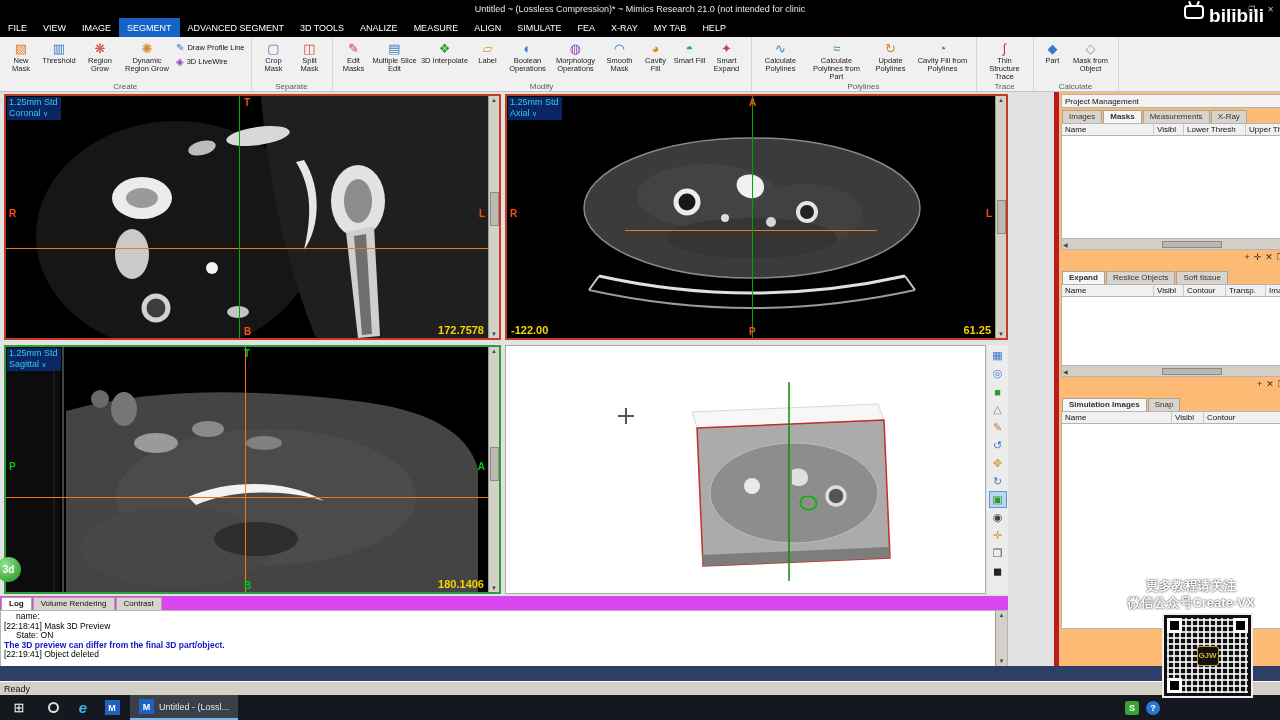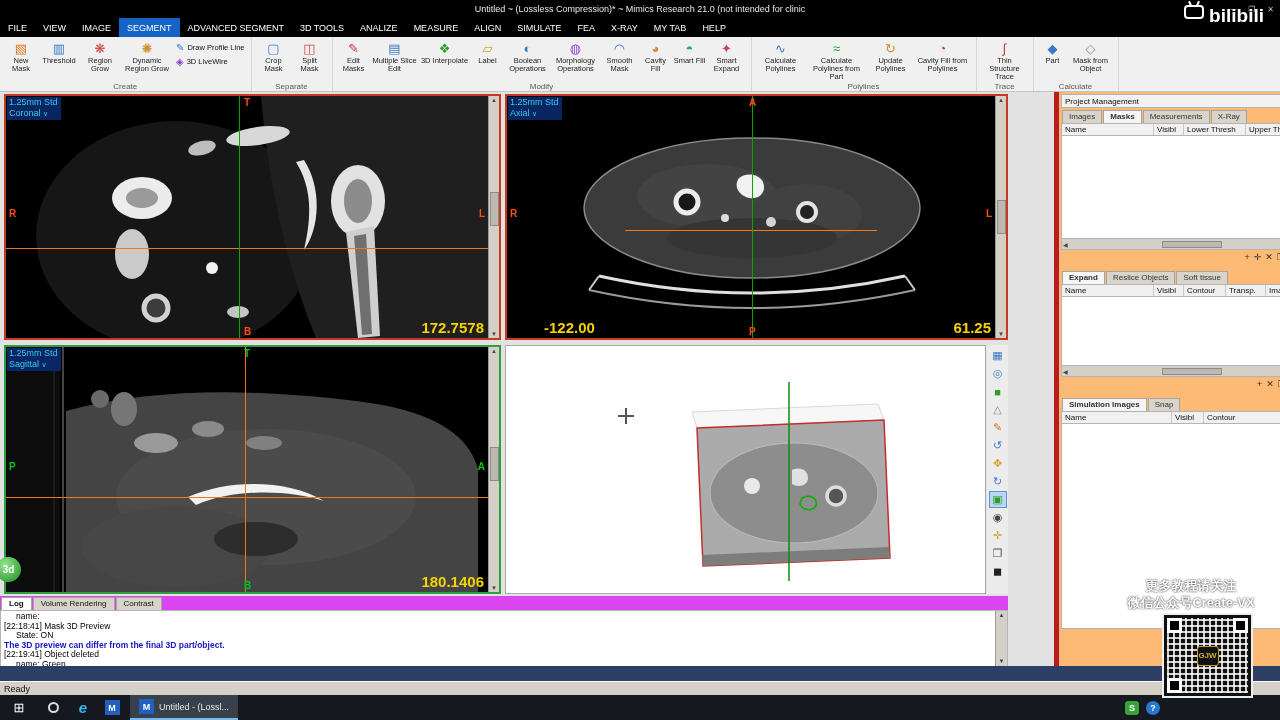--- a/index.html
+++ b/index.html
@@ -35,21 +35,21 @@
   
   .vp { position:absolute; background:#000; overflow:hidden; }
   .vp-red { border:2px solid #c23b22; }
   .vp-green { border:2px solid #2e9e3e; }
   .vp svg.ct { position:absolute; left:0; top:0; }
   .vp-label { position:absolute; top:1px; left:1px; color:#35c8f0; font-size:9px; line-height:11px;
               background:rgba(10,42,110,0.9); padding:0 3px 1px 2px; z-index:5; }
   .vp-label .dd { font-size:7px; color:#35c8f0; }
   .orient { position:absolute; font-size:10px; font-weight:bold; z-index:5; }
   .o-or { color:#ff4a14; } .o-gr { color:#00c814; }
-  .vp-value { position:absolute; bottom:2px; color:#f5d200; font-size:15px; font-weight:bold; z-index:5;margin-left:33px; }
+  .vp-value { position:absolute; bottom:2px; color:#f5d200; font-size:11px; font-weight:bold; z-index:5; }
   .hline { position:absolute; height:1px; background:#f07818; z-index:3; }
   .vline { position:absolute; width:1px; background:#00a800; top:0; bottom:0; z-index:3; }
   .vline.or { background:#f07818; }
   .vp-scroll { position:absolute; right:0; top:0; bottom:0; width:11px; background:#d4d0c8;
                border-left:1px solid #9a9a9a; display:flex; flex-direction:column; align-items:center;
                justify-content:space-between; z-index:6; font-size:6px; color:#444; padding:1px 0; }
   .sthumb { position:absolute; left:1px; width:9px; height:34px; background:#bdb9b1; border:1px solid #8c8c8c; }
 
   #vp3d { background:#fff; border:1px solid #aaa; }
 
@@ -525,21 +525,20 @@
     <div class="ltab active">Log</div>
     <div class="ltab">Volume Rendering</div>
     <div class="ltab">Contrast</div>
   </div>
   <div id="logbody">
     <div class="logline ind1">name:</div>
     <div class="logline">[22:18:41] Mask 3D Preview</div>
     <div class="logline ind1">State: ON</div>
     <div class="logline info">The 3D preview can differ from the final 3D part/object.</div>
     <div class="logline">[22:19:41] Object deleted</div>
-    <div class="logline ind1">name: Green</div>
     <div id="logscroll">
       <span>▲</span>
       <span>▼</span>
     </div>
   </div>
 </div>
 
 <div id="bluebar"></div>
 <div id="statusbar">
   <span>Ready</span>

